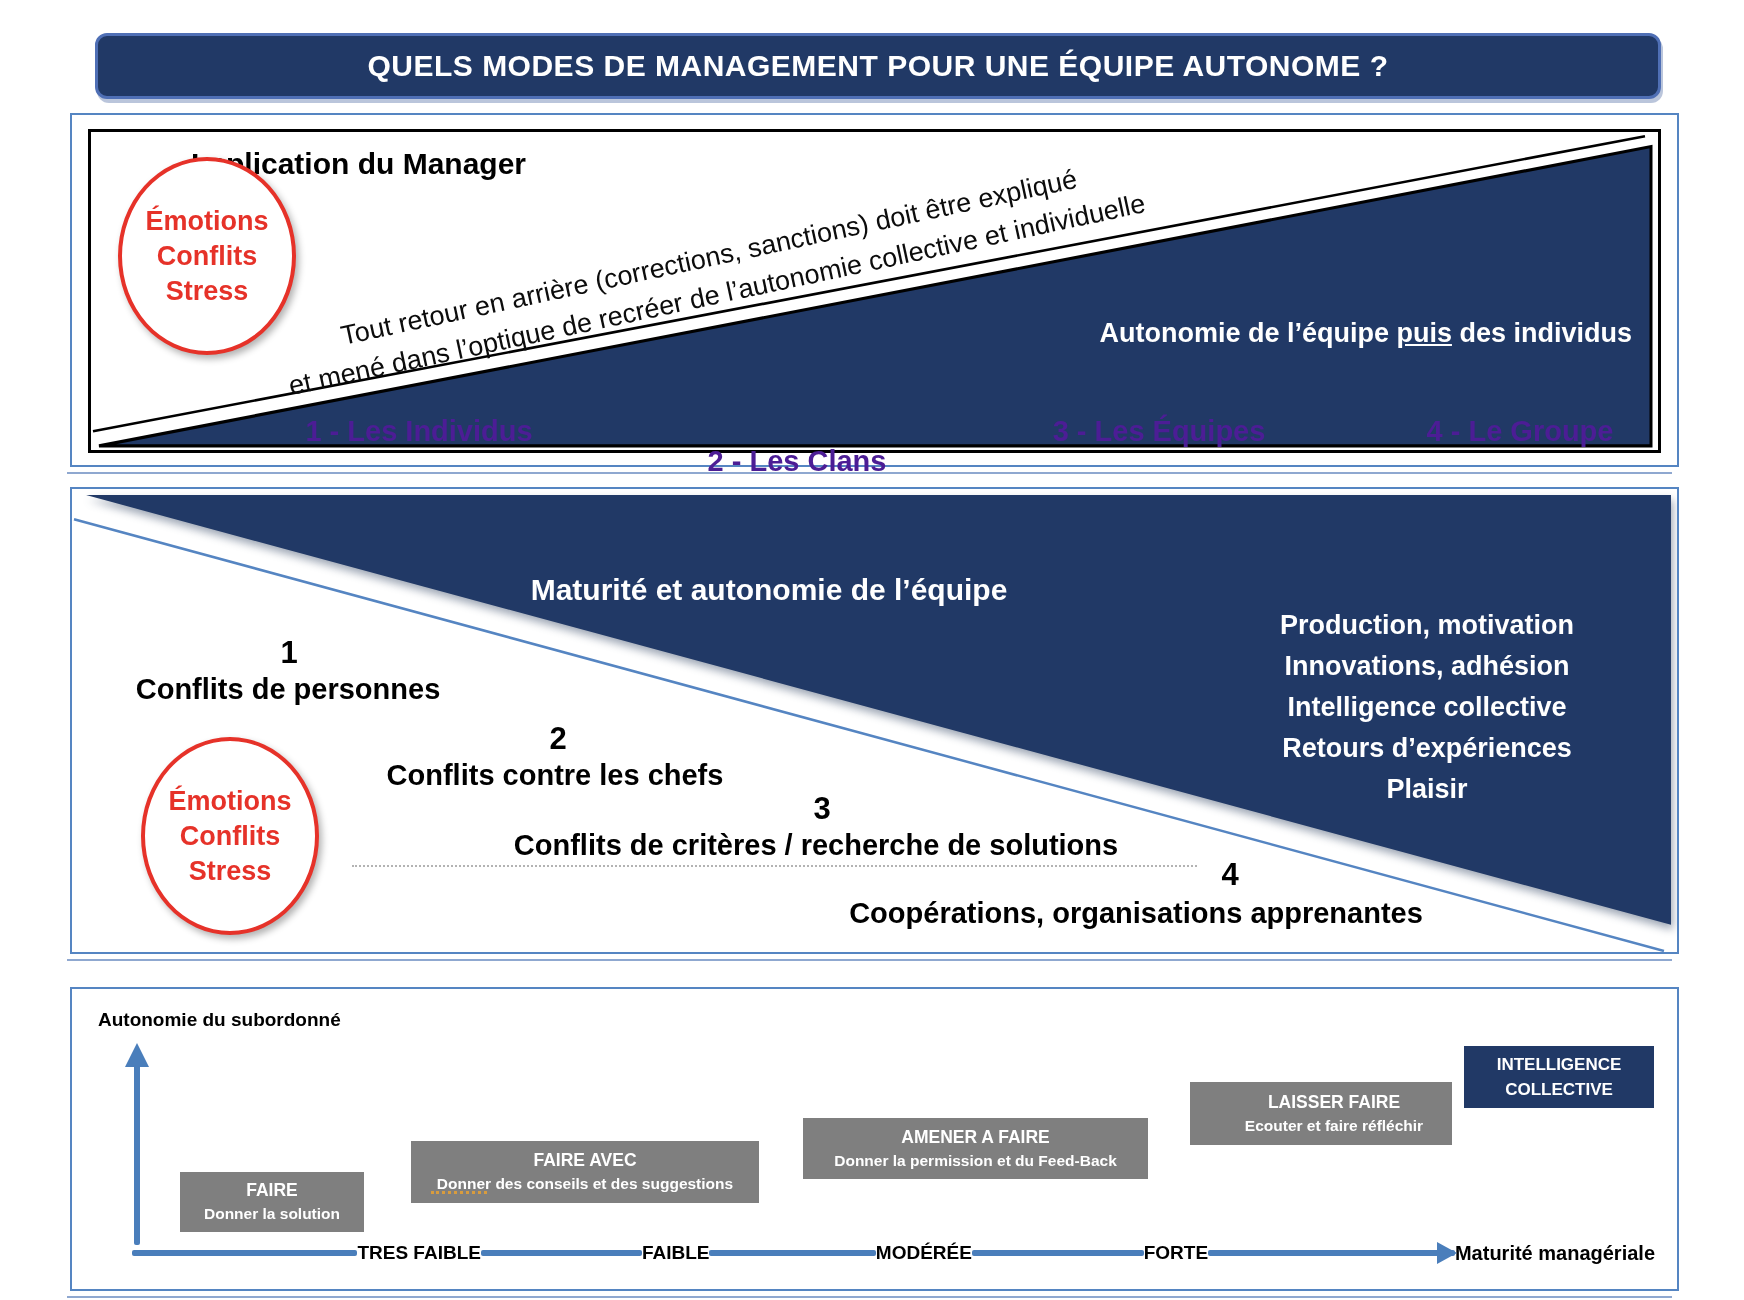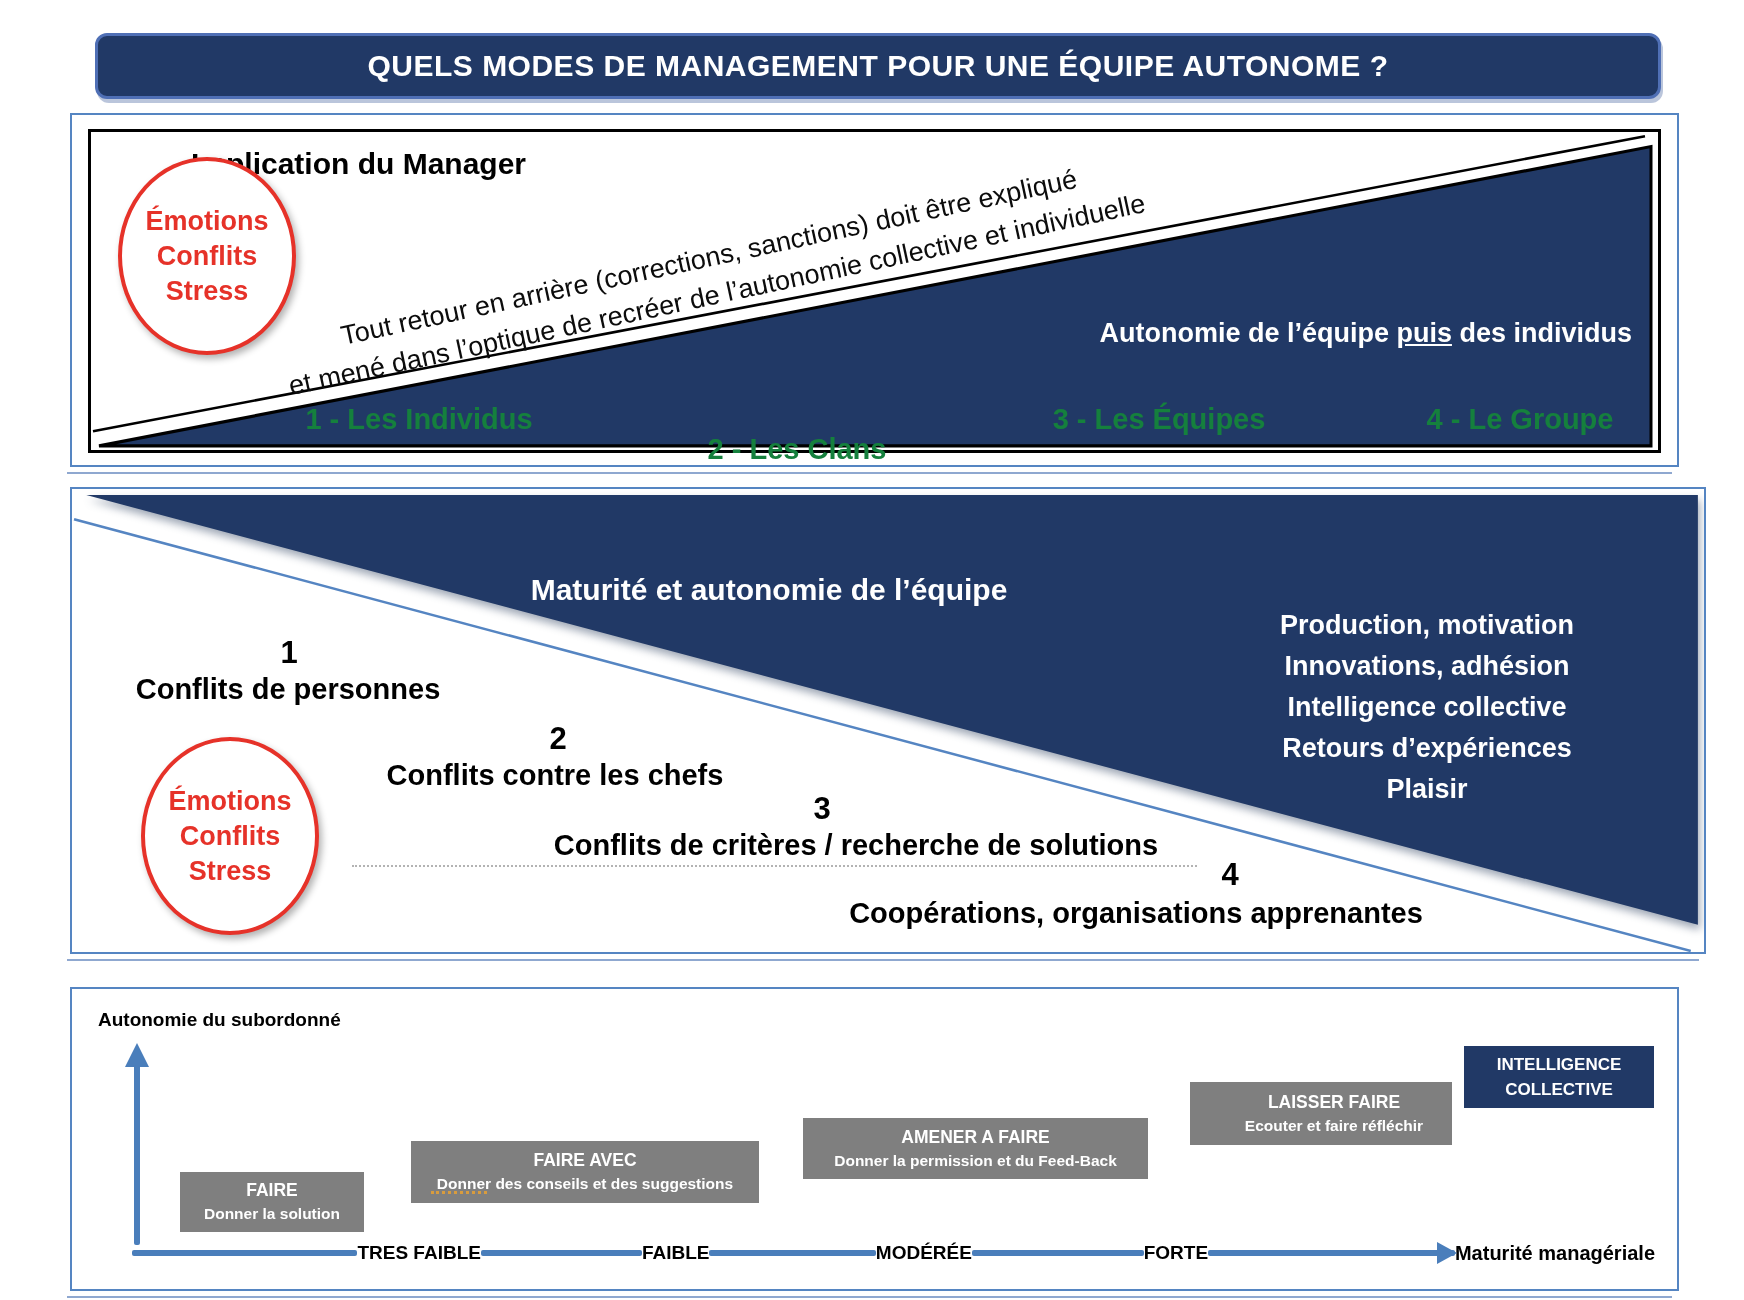--- a/index.html
+++ b/index.html
@@ -11,21 +11,21 @@
     background:#213966;border:3px solid #4f6fb5;border-radius:12px;
     display:flex;align-items:center;justify-content:center;
     color:#fff;font-weight:bold;font-size:30px;letter-spacing:.5px;
     box-shadow:2px 4px 0 rgba(130,150,190,.55);}
 
   
   .panel{position:absolute;left:70px;width:1605px;background:#fff;
     border:2px solid #5585c2;
     box-shadow:-5px 7px 0 -2px #ffffff,-5px 9px 0 -2px #8fa8d0;}
   #panel-manager{top:113px;height:350px;}
-  #panel-team{top:487px;height:463px;padding-left:27px;}
+  #panel-team{top:487px;height:463px;}
   #panel-maturity{top:987px;height:300px;}
 
   .fill-svg{position:absolute;left:0;top:0;width:100%;height:100%;}
 
   
   .inner-frame{position:absolute;left:16px;top:14px;right:16px;bottom:12px;
     border:3px solid #000;}
   .heading-manager{position:absolute;left:119px;top:32px;
     font-size:30px;font-weight:bold;color:#000;}
   .bubble{position:absolute;width:170px;height:190px;border:4px solid #e63229;
@@ -33,36 +33,36 @@
     align-items:center;justify-content:center;color:#e63229;font-weight:bold;
     font-size:27px;line-height:35px;text-align:center;
     box-shadow:3px 4px 7px rgba(0,0,0,.3);}
   #bubble-manager{left:46px;top:42px;}
   .diag-note{position:absolute;left:136px;top:123px;width:1010px;
     transform:rotate(-12.1deg);font-size:27px;color:#0c0c0c;
     text-align:center;line-height:38px;}
   .autonomy-label{position:absolute;left:940px;top:203px;width:620px;
     text-align:right;color:#fff;font-weight:bold;font-size:27px;}
   .autonomy-label .u{text-decoration:underline;}
-  .stage{position:absolute;top:288px;transform:translateX(-50%);
-    color:#15803d;font-weight:bold;font-size:29px;white-space:nowrap;}
+  .stage{position:absolute;top:300px;transform:translateX(-50%);
+    color:#4c1d95;font-weight:bold;font-size:29px;white-space:nowrap;}
   #stage-1{left:347px;} #stage-2{left:725px;margin-top:30px;} #stage-3{left:1087px;} #stage-4{left:1448px;}
 
   
   .heading-team{position:absolute;left:340px;top:84px;width:714px;
     text-align:center;color:#fff;font-weight:bold;font-size:30px;}
   .outcomes{position:absolute;left:1120px;top:116px;width:470px;
     text-align:center;color:#fff;font-weight:bold;font-size:27px;line-height:41px;}
   .phase-num{position:absolute;transform:translateX(-50%);
     color:#000;font-weight:bold;font-size:31px;}
   .phase-label{position:absolute;transform:translateX(-50%);
     color:#000;font-weight:bold;font-size:29px;white-space:nowrap;}
   #pn1{left:217px;top:146px;} #pl1{left:216px;top:184px;}
   #pn2{left:486px;top:232px;} #pl2{left:483px;top:270px;}
-  #pn3{left:750px;top:302px;} #pl3{left:784px;top:340px;}
+  #pn3{left:750px;top:302px;} #pl3{left:744px;top:340px;}
   #pn4{left:1158px;top:368px;} #pl4{left:1064px;top:408px;}
   #bubble-team{left:69px;top:248px;}
   .dotted-guide{position:absolute;left:280px;top:376px;width:845px;height:0;
     border-top:2px dotted #b3b3b3;}
 
   
   .y-label{position:absolute;left:26px;top:20px;font-size:19px;font-weight:bold;color:#000;}
   .v-line{position:absolute;left:62px;top:76px;width:6px;height:180px;
     background:#4a7ebb;border-radius:2px;}
   .v-head{position:absolute;left:53px;top:54px;width:0;height:0;

